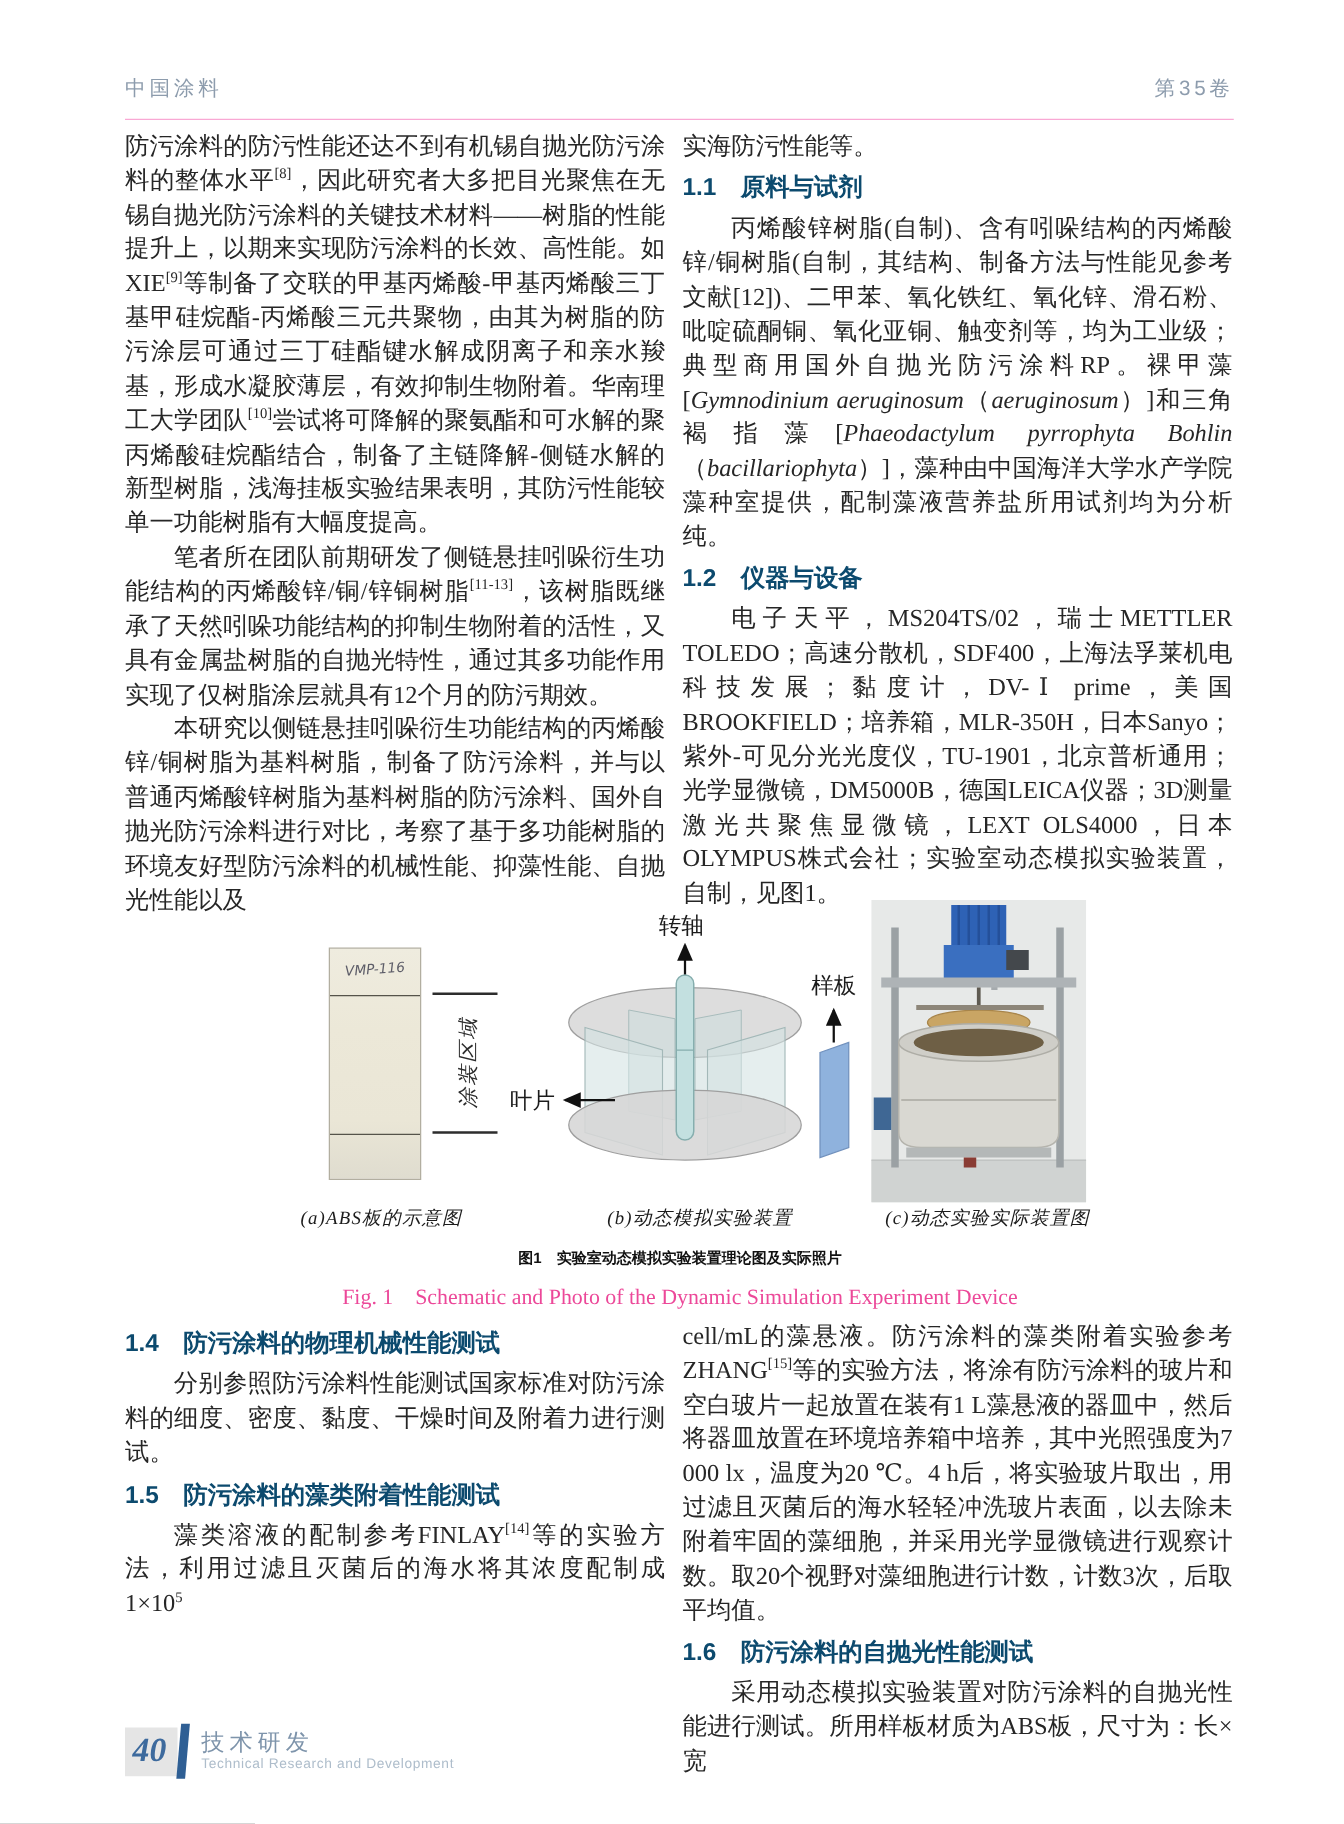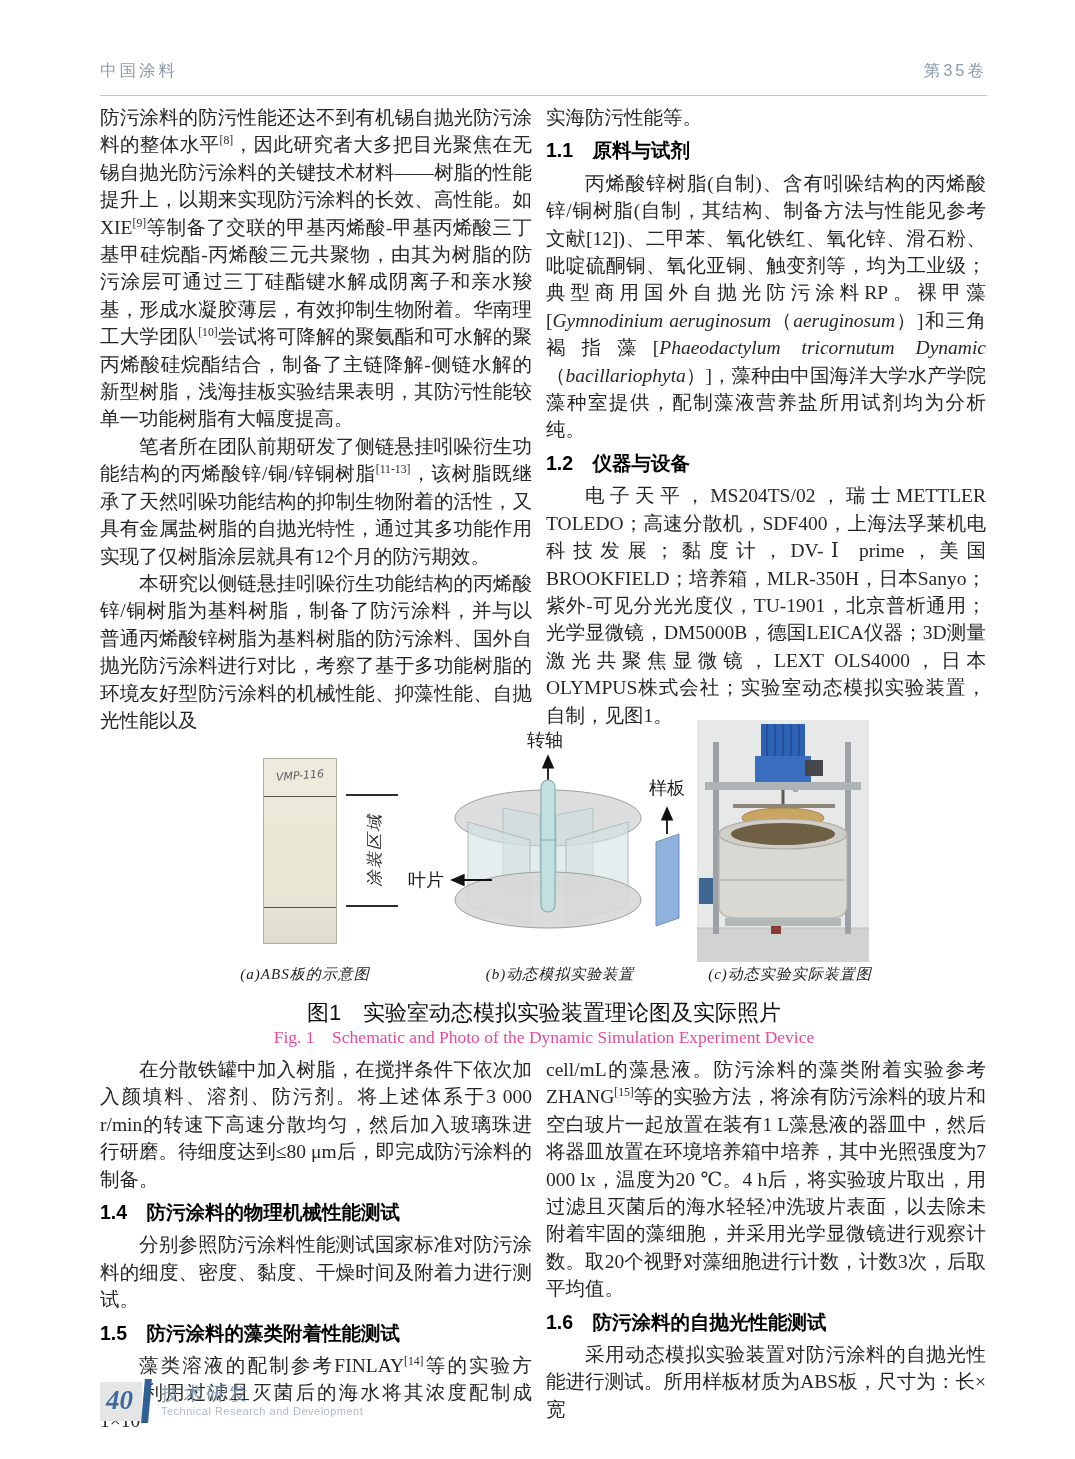--- a/index.html
+++ b/index.html
@@ -28,21 +28,21 @@
   .col p{margin:0;text-indent:2em;}
   .col p.noind{text-indent:0;}
   sup{font-size:0.6em;line-height:0;}
   h1.sec{
     font-family:"Liberation Sans","DejaVu Sans",sans-serif;
     font-size:22.5px;font-weight:bold;color:#547a9d;
     margin:15px 0 9px 0;letter-spacing:1px;
   }
   h2.sec{
     font-family:"Liberation Sans","DejaVu Sans",sans-serif;
-    font-size:19.5px;font-weight:bold;color:#000000;
+    font-size:19.5px;font-weight:bold;color:#0c4a6e;
     margin:6px 0 5px 0;
   }
   
   .fig{position:absolute;left:100px;top:712px;width:888px;height:342px;}
   .plate{
     position:absolute;left:163px;top:46px;width:74px;height:186px;
     background:linear-gradient(180deg,#efecdf 0%,#ece8d8 35%,#eae6d6 75%,#dfdccf 100%);
     border:1px solid #b2aea0;box-sizing:border-box;
   }
   .plate .mark{
@@ -62,21 +62,21 @@
   .figcap{
     position:absolute;font-size:15px;font-style:italic;color:#1c1c1c;
     text-align:center;letter-spacing:1px;
   }
   .cap-a{left:105px;top:253px;width:200px;}
   .cap-b{left:355px;top:253px;width:210px;}
   .cap-c{left:590px;top:253px;width:200px;}
   .cap-cn{
     position:absolute;left:0;top:286px;width:100%;text-align:center;
     font-family:"Liberation Sans","DejaVu Sans",sans-serif;
-    font-size:22px;font-weight:normal;color:#111;
+    font-size:12px;font-weight:bold;color:#111;
   }
   .cap-en{
     position:absolute;left:0;top:313px;width:100%;text-align:center;
     font-size:17.5px;font-weight:normal;color:#ec4899;
   }
   .svgb{position:absolute;left:300px;top:16px;}
   .svgc{position:absolute;left:597px;top:8px;}
   
   .ftr{position:absolute;left:100px;top:1379px;display:flex;align-items:center;}
   .pageno{
@@ -107,21 +107,21 @@
 
   <div class="col col-tl">
     <p class="noind"><span>防污涂料的防污性能还达不到有机锡自抛光防污涂料的整体水平</span><sup>[8]</sup><span>，因此研究者大多把目光聚焦在无锡自抛光防污涂料的关键技术材料——树脂的性能提升上，以期来实现防污涂料的长效、高性能。如XIE</span><sup>[9]</sup><span>等制备了交联的甲基丙烯酸-甲基丙烯酸三丁基甲硅烷酯-丙烯酸三元共聚物，由其为树脂的防污涂层可通过三丁硅酯键水解成阴离子和亲水羧基，形成水凝胶薄层，有效抑制生物附着。华南理工大学团队</span><sup>[10]</sup><span>尝试将可降解的聚氨酯和可水解的聚丙烯酸硅烷酯结合，制备了主链降解-侧链水解的新型树脂，浅海挂板实验结果表明，其防污性能较单一功能树脂有大幅度提高。</span></p>
     <p><span>笔者所在团队前期研发了侧链悬挂吲哚衍生功能结构的丙烯酸锌/铜/锌铜树脂</span><sup>[11-13]</sup><span>，该树脂既继承了天然吲哚功能结构的抑制生物附着的活性，又具有金属盐树脂的自抛光特性，通过其多功能作用实现了仅树脂涂层就具有12个月的防污期效。</span></p>
     <p>本研究以侧链悬挂吲哚衍生功能结构的丙烯酸锌/铜树脂为基料树脂，制备了防污涂料，并与以普通丙烯酸锌树脂为基料树脂的防污涂料、国外自抛光防污涂料进行对比，考察了基于多功能树脂的环境友好型防污涂料的机械性能、抑藻性能、自抛光性能以及</p>
   </div>
 
   <div class="col col-tr">
     <p class="noind">实海防污性能等。</p>
     <h2 class="sec">1.1　原料与试剂</h2>
-    <p><span>丙烯酸锌树脂(自制)、含有吲哚结构的丙烯酸锌/铜树脂(自制，其结构、制备方法与性能见参考文献[12])、二甲苯、氧化铁红、氧化锌、滑石粉、吡啶硫酮铜、氧化亚铜、触变剂等，均为工业级；典型商用国外自抛光防污涂料RP。裸甲藻[</span><i>Gymnodinium aeruginosum</i><span>（</span><i>aeruginosum</i><span>）]和三角褐指藻[</span><i>Phaeodactylum tricornutum Dynamic</i><span>（</span><i>bacillariophyta</i><span>）]，藻种由中国海洋大学水产学院藻种室提供，配制藻液营养盐所用试剂均为分析纯。</span></p>
+    <p><span>丙烯酸锌树脂(自制)、含有吲哚结构的丙烯酸锌/铜树脂(自制，其结构、制备方法与性能见参考文献[12])、二甲苯、氧化铁红、氧化锌、滑石粉、吡啶硫酮铜、氧化亚铜、触变剂等，均为工业级；典型商用国外自抛光防污涂料RP。裸甲藻[</span><i>Gymnodinium aeruginosum</i><span>（</span><i>aeruginosum</i><span>）]和三角褐指藻[</span><i>Phaeodactylum pyrrophyta Bohlin</i><span>（</span><i>bacillariophyta</i><span>）]，藻种由中国海洋大学水产学院藻种室提供，配制藻液营养盐所用试剂均为分析纯。</span></p>
     <h2 class="sec">1.2　仪器与设备</h2>
     <p>电子天平，MS204TS/02，瑞士METTLER TOLEDO；高速分散机，SDF400，上海法孚莱机电科技发展；黏度计，DV-Ⅰ prime，美国BROOKFIELD；培养箱，MLR-350H，日本Sanyo；紫外-可见分光光度仪，TU-1901，北京普析通用；光学显微镜，DM5000B，德国LEICA仪器；3D测量激光共聚焦显微镜，LEXT OLS4000，日本OLYMPUS株式会社；实验室动态模拟实验装置，自制，见图1。</p>
   </div>
 
   <div class="fig">
 
     <div class="plate">
       <div class="mark">VMP-116</div>
       <div class="ln ln1"></div>
       <div class="ln ln2"></div>
@@ -195,21 +195,20 @@
       <rect x="2" y="158" width="14" height="26" fill="#3f6794"></rect>
       <rect x="74" y="206" width="10" height="8" fill="#8a3c34"></rect>
     </svg>
     <div class="figcap cap-c">(c)动态实验实际装置图</div>
 
     <div class="cap-cn">图1　实验室动态模拟实验装置理论图及实际照片</div>
     <div class="cap-en">Fig. 1　Schematic and Photo of the Dynamic Simulation Experiment Device</div>
   </div>
 
   <div class="col col-bl">
-    <p>在分散铁罐中加入树脂，在搅拌条件下依次加入颜填料、溶剂、防污剂。将上述体系于3 000 r/min的转速下高速分散均匀，然后加入玻璃珠进行研磨。待细度达到≤80 μm后，即完成防污涂料的制备。</p>
     <h2 class="sec">1.4　防污涂料的物理机械性能测试</h2>
     <p>分别参照防污涂料性能测试国家标准对防污涂料的细度、密度、黏度、干燥时间及附着力进行测试。</p>
     <h2 class="sec">1.5　防污涂料的藻类附着性能测试</h2>
     <p><span>藻类溶液的配制参考FINLAY</span><sup>[14]</sup><span>等的实验方法，利用过滤且灭菌后的海水将其浓度配制成1×10</span><sup>5</sup></p>
   </div>
 
   <div class="col col-br">
     <p class="noind"><span>cell/mL的藻悬液。防污涂料的藻类附着实验参考ZHANG</span><sup>[15]</sup><span>等的实验方法，将涂有防污涂料的玻片和空白玻片一起放置在装有1 L藻悬液的器皿中，然后将器皿放置在环境培养箱中培养，其中光照强度为7 000 lx，温度为20 ℃。4 h后，将实验玻片取出，用过滤且灭菌后的海水轻轻冲洗玻片表面，以去除未附着牢固的藻细胞，并采用光学显微镜进行观察计数。取20个视野对藻细胞进行计数，计数3次，后取平均值。</span></p>
     <h2 class="sec">1.6　防污涂料的自抛光性能测试</h2>
     <p>采用动态模拟实验装置对防污涂料的自抛光性能进行测试。所用样板材质为ABS板，尺寸为：长×宽</p>

